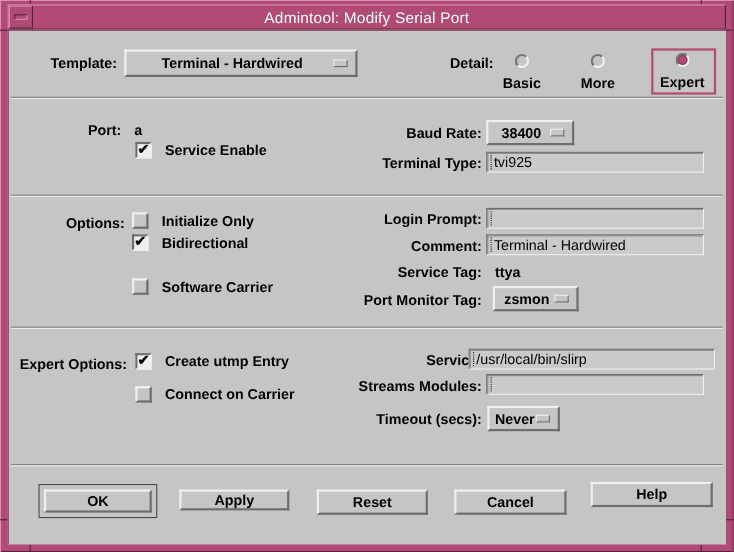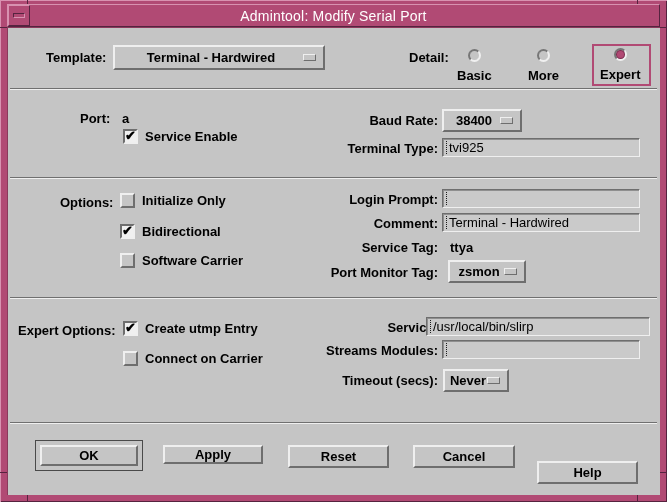--- a/index.html
+++ b/index.html
@@ -79,21 +79,21 @@
     box-shadow:inset 1px 1px 0 #8f8f8f;
     display:flex;align-items:center;padding:0 3px;
     font-size:13px;font-weight:normal;color:#000;white-space:nowrap;overflow:hidden;
   }
   .caret{
     display:inline-block;width:2px;height:13px;flex:0 0 2px;
     border-left:1px dotted #1a1a1a;margin-right:1px;
   }
 
   
-  .check-row{position:absolute;display:flex;align-items:center;gap:7px;}
+  .check-row{position:absolute;display:flex;align-items:center;gap:12px;}
   .checkbox{
     width:15px;height:15px;flex:0 0 15px;position:relative;
     background:#c5c5c5;
     border-top:2px solid #efefef;border-left:2px solid #efefef;
     border-bottom:2px solid #6e6e6e;border-right:2px solid #6e6e6e;
   }
   .checkbox.on{
     background:#f0f0f0;
     border-top:2px solid #6e6e6e;border-left:2px solid #6e6e6e;
     border-bottom:2px solid #efefef;border-right:2px solid #efefef;
@@ -199,21 +199,21 @@
     </div>
 
     <div class="separator" style="top:149px;"></div>
 
     <div class="lbl" style="left:52px;top:167px;">Options:</div>
 
     <div class="check-row" style="left:112px;top:165px;">
       <span class="checkbox"></span>
       <span class="check-label">Initialize Only</span>
     </div>
-    <div class="check-row" style="left:112px;top:196px;">
+    <div class="check-row" style="left:112px;top:185px;">
       <span class="checkbox on"></span>
       <span class="check-label">Bidirectional</span>
     </div>
     <div class="check-row" style="left:112px;top:225px;">
       <span class="checkbox"></span>
       <span class="check-label">Software Carrier</span>
     </div>
 
     <div class="rlbl" style="left:250px;top:164px;">Login Prompt:</div>
     <div class="field" style="left:434px;top:161px;width:198px;">
@@ -268,16 +268,16 @@
     </div>
 
     <div class="separator" style="top:394px;"></div>
 
     <div class="default-ring" style="left:27px;top:412px;width:108px;height:31px;">
       <div class="btn">OK</div>
     </div>
     <div class="btn" style="left:155px;top:417px;width:100px;height:19px;">Apply</div>
     <div class="btn" style="left:280px;top:417px;width:101px;height:23px;">Reset</div>
     <div class="btn" style="left:405px;top:417px;width:102px;height:23px;">Cancel</div>
-    <div class="btn" style="left:529px;top:433px;width:101px;height:23px;">Help</div>
+    <div class="btn" style="left:529px;top:410px;width:111px;height:23px;">Help</div>
 
   </div>
 </div>
 
 </body></html>

